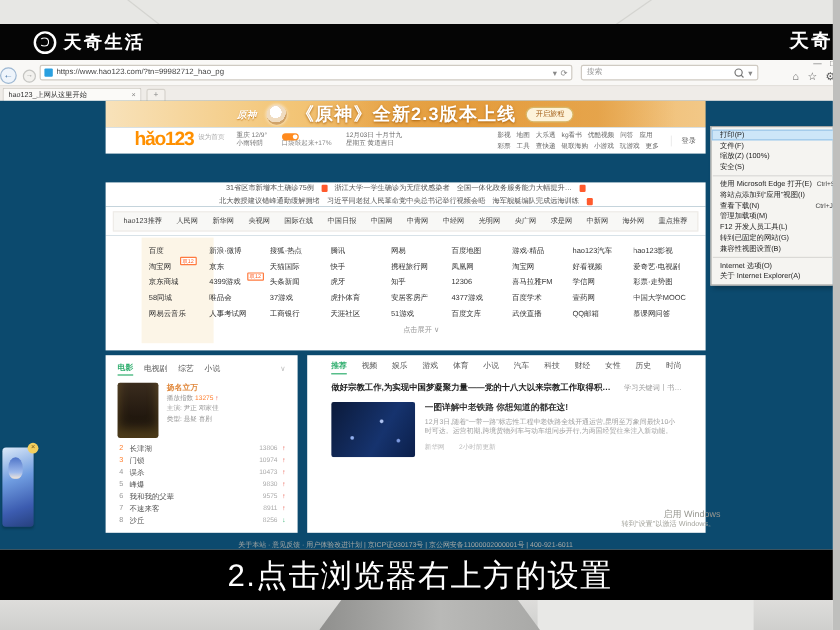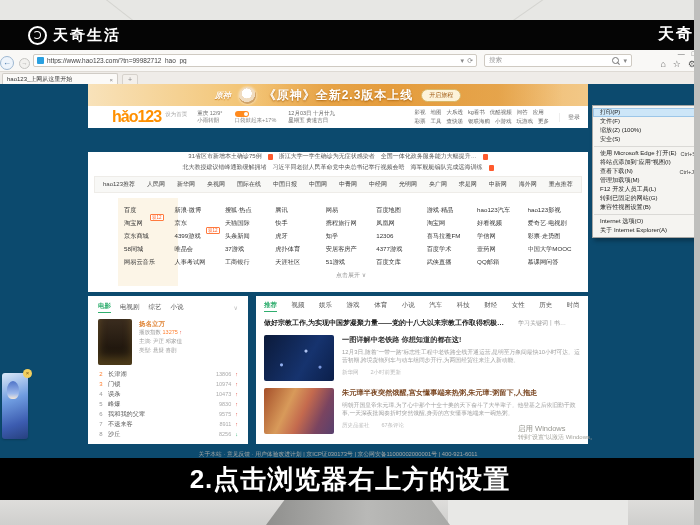--- a/index.html
+++ b/index.html
@@ -45,21 +45,21 @@
   .newtab{position:absolute;left:122px;top:2px;width:14px;height:10px;background:#f3f0ec;border:1px solid #d6d2cc;border-radius:2px;
        font-size:7px;color:#888;text-align:center;line-height:9px;}
   
   .page{position:absolute;left:0;top:34px;width:700px;height:374px;background:#0c4a6e;}
   .banner{position:absolute;left:88px;top:0;width:500px;height:22px;
       background:linear-gradient(90deg,#f8e2ba,#f3c678 30%,#eda94f 60%,#f2c887);display:flex;align-items:center;justify-content:center;gap:8px;}
   .banner::before{content:"";position:absolute;inset:0;background:linear-gradient(90deg,transparent 34%,rgba(219,142,40,.45) 48%,rgba(219,142,40,.5) 82%,transparent 95%);}
   .bgame{position:relative;color:#fff;font-size:8px;font-weight:bold;font-style:italic;text-shadow:0 1px 1px #c77c1a;}
   .bchar{position:relative;width:17px;height:17px;border-radius:50%;flex:none;
       background:radial-gradient(circle at 45% 38%,#fff 0 35%,#f0dcc0 36% 60%,#cfa36a 61%);box-shadow:0 0 3px rgba(255,255,255,.8);}
-  .btitle{position:relative;color:#fff;font-size:12px;font-weight:bold;text-shadow:0 1px 2px #a8620c;letter-spacing:1px;}
+  .btitle{position:relative;color:#fff;font-size:15px;font-weight:bold;text-shadow:0 1px 2px #a8620c;letter-spacing:1px;}
   .bcta{position:relative;font-size:6px;color:#a05a12;background:#fdf3da;border:1px solid #d8b768;border-radius:8px;padding:1px 7px;}
   .hdr{position:absolute;left:88px;top:22px;width:500px;height:22px;background:#fff;display:flex;align-items:center;box-sizing:border-box;padding:0 8px 0 24px;}
   .hlogo{font-size:16px;font-weight:bold;color:#ff9000;letter-spacing:-1px;}
   .sethome{font-size:5.5px;color:#aaa;margin:0 10px 6px 4px;}
   .wx{display:flex;flex-direction:column;font-size:5.5px;color:#777;line-height:7px;margin-right:12px;}
   .promo{display:flex;flex-direction:column;font-size:5.5px;color:#888;line-height:7px;margin-right:12px;align-items:flex-start;}
   .toggle{display:inline-block;width:14px;height:6px;border-radius:3px;background:#ff8a1e;position:relative;}
   .toggle::after{content:"";position:absolute;right:1px;top:1px;width:4px;height:4px;border-radius:50%;background:#fff;}
   .dt{display:flex;flex-direction:column;font-size:5.5px;color:#666;line-height:7px;margin-right:14px;}
   .qlinks{display:flex;flex-direction:column;gap:2px;margin-left:auto;margin-right:10px;}
@@ -107,21 +107,21 @@
   .fv{color:#ff7e2d;}
   .up{color:#e5493a;font-size:5.5px;}
   .mlist{margin-top:4px;}
   .mrow{display:flex;align-items:center;height:10px;gap:4px;}
   .rk{width:6px;font-size:6px;color:#999;text-align:center;}
   .mrow:nth-child(-n+2) .rk{color:#ff7e2d;}
   .mt{font-size:6.2px;color:#555;flex:1;white-space:nowrap;overflow:hidden;}
   .mv{font-size:5.5px;color:#aaa;}
   .mrow:last-child .up{color:#2fae6e;}
   
-  .fcard{position:absolute;left:256px;top:212px;width:332px;height:148px;background:#fff;box-sizing:border-box;padding:5px 8px;}
+  .fcard{position:absolute;left:256px;top:212px;width:332px;height:148px;background:#fff;box-sizing:border-box;padding:5px 20px;}
   .ftabs{display:flex;justify-content:space-between;font-size:6.5px;color:#555;}
   .ftabs .t:first-child{color:#2fae6e;font-weight:bold;border-bottom:1px solid #2fae6e;padding-bottom:1px;}
   .hline{display:flex;margin-top:6px;align-items:baseline;gap:8px;}
   .hl{font-size:7px;font-weight:bold;color:#222;white-space:nowrap;overflow:hidden;text-overflow:ellipsis;max-width:246px;}
   .htag{font-size:6px;color:#999;white-space:nowrap;}
   .art{display:flex;margin-top:7px;gap:8px;}
   .aimg{width:70px;height:46px;border-radius:2px;flex:none;}
   .a1img{background:radial-gradient(circle at 25% 65%,rgba(160,190,255,.9) 0 1px,transparent 2px),
                radial-gradient(circle at 60% 35%,rgba(190,210,255,.9) 0 1px,transparent 2px),
                radial-gradient(circle at 80% 70%,rgba(150,180,255,.8) 0 1px,transparent 2px),
@@ -135,33 +135,33 @@
   .pfooter{position:absolute;left:88px;top:366px;width:500px;text-align:center;font-size:5.8px;color:#a8a8a4;}
   
   .ad{position:absolute;left:2px;top:289px;width:26px;height:66px;border-radius:3px;
       background:linear-gradient(160deg,#dce9f8,#6f9ce0 40%,#3c5cb0 75%,#26407e);box-shadow:0 1px 2px rgba(0,0,0,.2);}
   .ad::after{content:"";position:absolute;left:5px;top:8px;width:12px;height:18px;border-radius:50% 50% 40% 40%;
       background:linear-gradient(180deg,#4f74c8,#9db9ec 70%,#f3e6d8);}
   .adx{position:absolute;left:23px;top:285px;width:9px;height:9px;border-radius:50%;background:#f3cf5e;color:#7a5a1a;
       font-size:6px;line-height:9px;text-align:center;}
   
   .activate{position:absolute;left:518px;top:340px;color:#96968f;line-height:9px;}
-  .activate .a1{font-size:7.5px;}
+  .activate .a1{font-size:7.5px;margin-left:35px;}
   .activate .a2{font-size:6px;color:#a3a39c;}
   
   .menu{position:absolute;left:592px;top:21px;width:106px;background:#f5f4f1;border:1px solid #a6a6a4;
       box-shadow:2px 3px 4px rgba(0,0,0,.28);padding:2px 0;z-index:30;}
   .mi{display:flex;justify-content:space-between;align-items:center;height:9px;padding:0 5px 0 7px;}
   .mi .ml{font-size:6.1px;color:#1d1d1d;white-space:nowrap;}
   .mi .ms{font-size:5.5px;color:#444;white-space:nowrap;margin-left:4px;}
   .mg1 .mi:first-child{background:#cde6f8;outline:1px solid #9cc6e8;outline-offset:-1px;}
   .msep{border-top:1px solid #dad9d6;margin:2px 1px;}
   
   .caption{position:absolute;left:0;top:458px;width:700px;height:42px;background:#000;display:flex;align-items:center;justify-content:center;}
-  .captxt{color:#fff;font-size:26px;font-weight:700;letter-spacing:1px;text-shadow:0 2px 2px #000;}
+  .captxt{color:#fff;font-size:26px;font-weight:400;letter-spacing:1px;text-shadow:0 2px 2px #000;}
   .base{position:absolute;left:0;top:500px;width:700px;height:25px;background:linear-gradient(180deg,#dedddb,#cfcfcd);}
   .slab{position:absolute;left:448px;top:500px;width:180px;height:25px;background:#e8e8e6;}
   .stand{position:absolute;left:266px;top:500px;width:184px;height:25px;
       background:linear-gradient(90deg,#8f8f8d,#b9b9b7 55%,#a9a9a7);
       clip-path:polygon(10% 0,90% 0,100% 100%,0 100%);}
 </style>
 </head>
 <body>
 
 <div class="stage">
@@ -457,31 +457,20 @@
           <div class="aimg a1img"></div>
           <div class="abody">
             <span class="at">一图详解中老铁路 你想知道的都在这!</span>
             <span class="asn">12月3日,随着“一带一路”标志性工程中老铁路全线开通运营,昆明至万象间最快10小时可达。运营初期,跨境货物列车与动车组同步开行,为两国经贸往来注入新动能。</span>
             <span class="ameta">
               <span>新华网</span>
               <span>2小时前更新</span>
             </span>
           </div>
         </div>
-        <div class="art">
-          <div class="aimg a2img"></div>
-          <div class="abody">
-            <span class="at warm">朱元璋半夜突然饿醒,宫女懂事端来热粥,朱元璋:粥留下,人拖走</span>
-            <span class="asn">明朝开国皇帝朱元璋,为了心中那个十全十美的天下奋斗了大半辈子。他登基之后依旧勤于政事,一天深夜批阅奏折时突然饿醒,身旁的宫女懂事地端来一碗热粥。</span>
-            <span class="ameta">
-              <span>历史品鉴社</span>
-              <span>67条评论</span>
-            </span>
-          </div>
-        </div>
       </div>
 
       <div class="pfooter">关于本站 · 意见反馈 · 用户体验改进计划 | 京ICP证030173号 | 京公网安备11000002000001号 | 400-921-6011</div>
 
       <div class="ad"></div>
       <div class="adx">×</div>
 
       <div class="activate">
         <div class="a1">启用 Windows</div>
         <div class="a2">转到“设置”以激活 Windows。</div>

